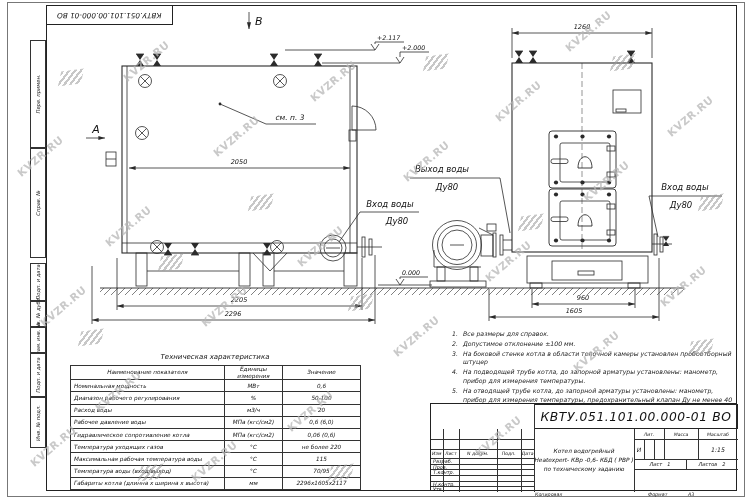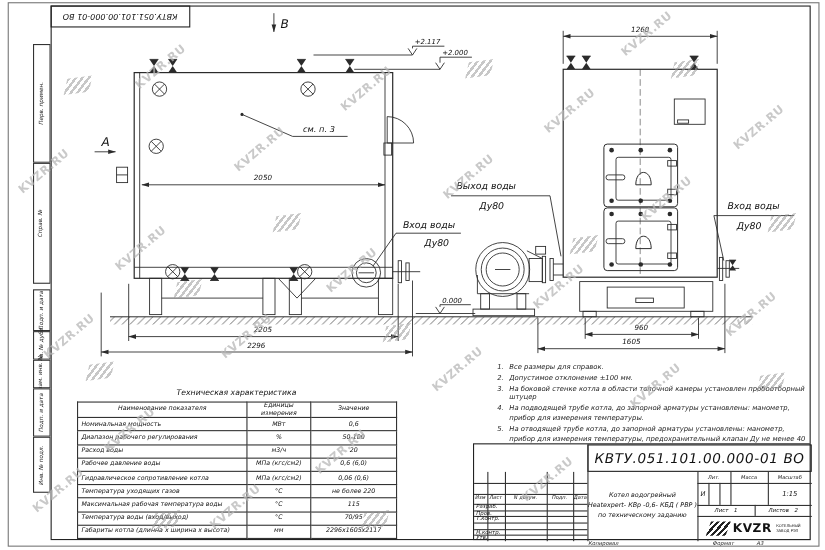--- a/index.html
+++ b/index.html
@@ -428,28 +428,20 @@
 
     <div class="txt" style="left:203px;top:55px;width:52px;height:10px;gap:5px;font-size:5px;">
       <span>Лист</span>
         <span>1</span>
     </div>
     <div class="txt" style="left:255px;top:55px;width:52px;height:10px;gap:5px;font-size:5px;">
       <span>Листов</span>
         <span>2</span>
     </div>
 
-    <div class="logo-cell">
-      <div class="logo-mark"></div>
-      <span class="logo-word">KVZR</span>
-      <div class="logo-sub">
-        <div>КОТЕЛЬНЫЙ</div>
-        <div>ЗАВОД РЭП</div>
-      </div>
-    </div>
   </div>
 
   <div class="footer-txt" style="left:535px;top:492px;">Копировал</div>
   <div class="footer-txt" style="left:648px;top:492px;">Формат</div>
   <div class="footer-txt" style="left:688px;top:492px;">А3</div>
 
   <span class="wm" style="left:12px;top:150px;">KVZR.RU</span>
   <span class="wm" style="left:35px;top:300px;">KVZR.RU</span>
   <span class="wm" style="left:25px;top:440px;">KVZR.RU</span>
   <span class="wm" style="left:118px;top:55px;">KVZR.RU</span>

